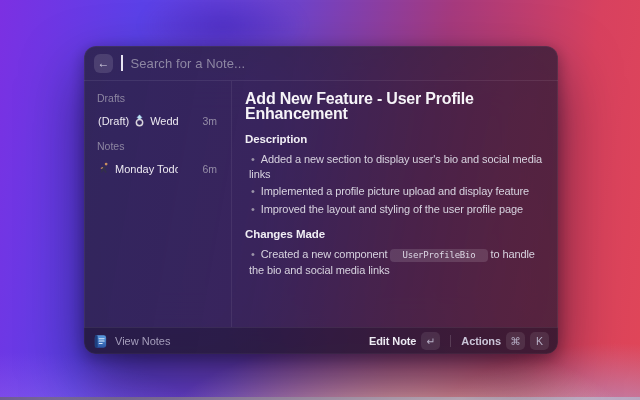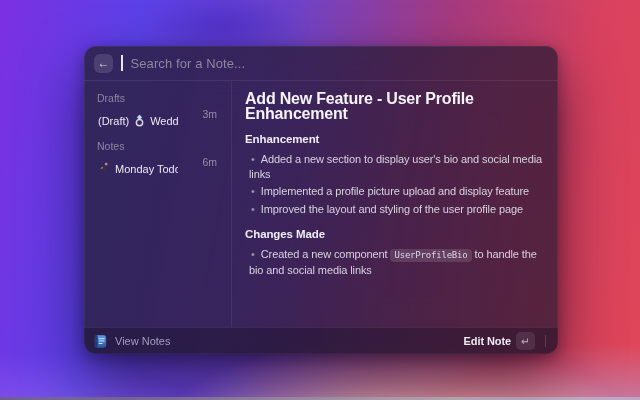--- a/index.html
+++ b/index.html
@@ -44,42 +44,42 @@
   .hdiv { height:1px; background:rgba(255,255,255,0.08); flex:0 0 auto; }
   
   .body-row { flex:1; display:flex; min-height:0; }
   .sidebar {
     width:148px; flex:0 0 auto; padding:4px 7px;
     border-right:1px solid rgba(255,255,255,0.07);
     display:flex; flex-direction:column;
   }
   .section-label { font-size:10.5px; color:#8d86a1; margin:7px 6px 4px; }
   .row {
-    height:25px; display:flex; gap:24px;
+    height:25px; display:flex; align-items:center; gap:24px;
     padding:0 7px; border-radius:7px; flex:0 0 auto;
   }
   .row.selected { background:rgba(255,255,255,0.1); }
   .row-title { display:inline-flex; align-items:center; gap:4px; font-size:11px; color:#ece9f1; white-space:nowrap; overflow:hidden; }
   .row .time { margin-left:auto; font-size:10.5px; color:#958ea7; flex:0 0 auto; }
   .emoji-icon { width:13px; height:13px; flex:0 0 auto; display:inline-block; }
   
   .preview {
     flex:1; min-width:0; padding:9px 13px 0 13px; overflow:hidden;
     color:#d7d3df; font-size:11px; letter-spacing:-0.1px; line-height:14.5px;
   }
   .preview h1 { font-size:16px; letter-spacing:-0.2px; color:#f6f4f8; margin:1px 0 10px; line-height:15px; }
   .preview h2 { font-size:11.5px; color:#f0eef4; margin:11px 0 6px; line-height:14px; }
   .preview p { margin:0 0 7px; }
   .preview ul { list-style:none; margin:0 0 5px; padding-left:4px; }
   .preview li { margin:0 0 3px; }
   .blt { color:#9b94a8; margin:0 6px 0 2px; }
   .preview code {
     font-family:"DejaVu Sans Mono", monospace; font-size:9px; letter-spacing:-0.2px;
     background:rgba(255,255,255,0.13); color:#ddd9e5;
-    padding:1px 4px 2px; border-radius:4px; white-space:nowrap;
+    padding:1px 12px 2px; border-radius:4px; white-space:nowrap;
   }
   
   .footer {
     height:27px; flex:0 0 auto; display:flex; align-items:center;
     padding:0 9px; gap:7px;
     border-top:1px solid rgba(255,255,255,0.07);
     background:rgba(16,10,30,0.30);
   }
   .app-icon { width:15px; height:15px; flex:0 0 auto; }
   .footer-label { font-size:11px; color:#a59ebb; }
@@ -141,21 +141,21 @@
             <path d="M5.8 6 l-2.6 1.4 0.6 1.2 2.6 -1.2 z" fill="#c98f5f"></path>
           </svg>
           <span>Monday Todos</span>
         </span>
         <span class="time">6m</span>
       </div>
     </div>
 
     <div class="preview">
       <h1>Add New Feature - User Profile Enhancement</h1>
-      <h2>Enhancement</h2>
+      <h2>Description</h2>
       <ul>
         <li><span class="blt">•</span><span>Added a new section to display user's bio and social media links</span></li>
         <li><span class="blt">•</span><span>Implemented a profile picture upload and display feature</span></li>
         <li><span class="blt">•</span><span>Improved the layout and styling of the user profile page</span></li>
       </ul>
       <h2>Changes Made</h2>
       <ul>
         <li><span class="blt">•</span><span>Created a new component </span><code>UserProfileBio</code><span> to handle the bio and social media links</span></li>
 
       </ul>
@@ -176,15 +176,20 @@
       <rect x="6" y="7" width="6.4" height="1.1" rx="0.5" fill="#dce9fb"></rect>
       <rect x="6" y="9.6" width="4.4" height="1.1" rx="0.5" fill="#dce9fb"></rect>
     </svg>
     <span class="footer-label">View Notes</span>
     <span class="spacer"></span>
     <div class="footer-action">
       <span class="action-label">Edit Note</span>
       <span class="key-badge">↵</span>
     </div>
     <span class="footer-divider"></span>
+    <div class="footer-action">
+      <span class="action-label dim">Actions</span>
+      <span class="key-badge">⌘</span>
+      <span class="key-badge">K</span>
+    </div>
   </div>
 
 </div>
 
 </body></html>

